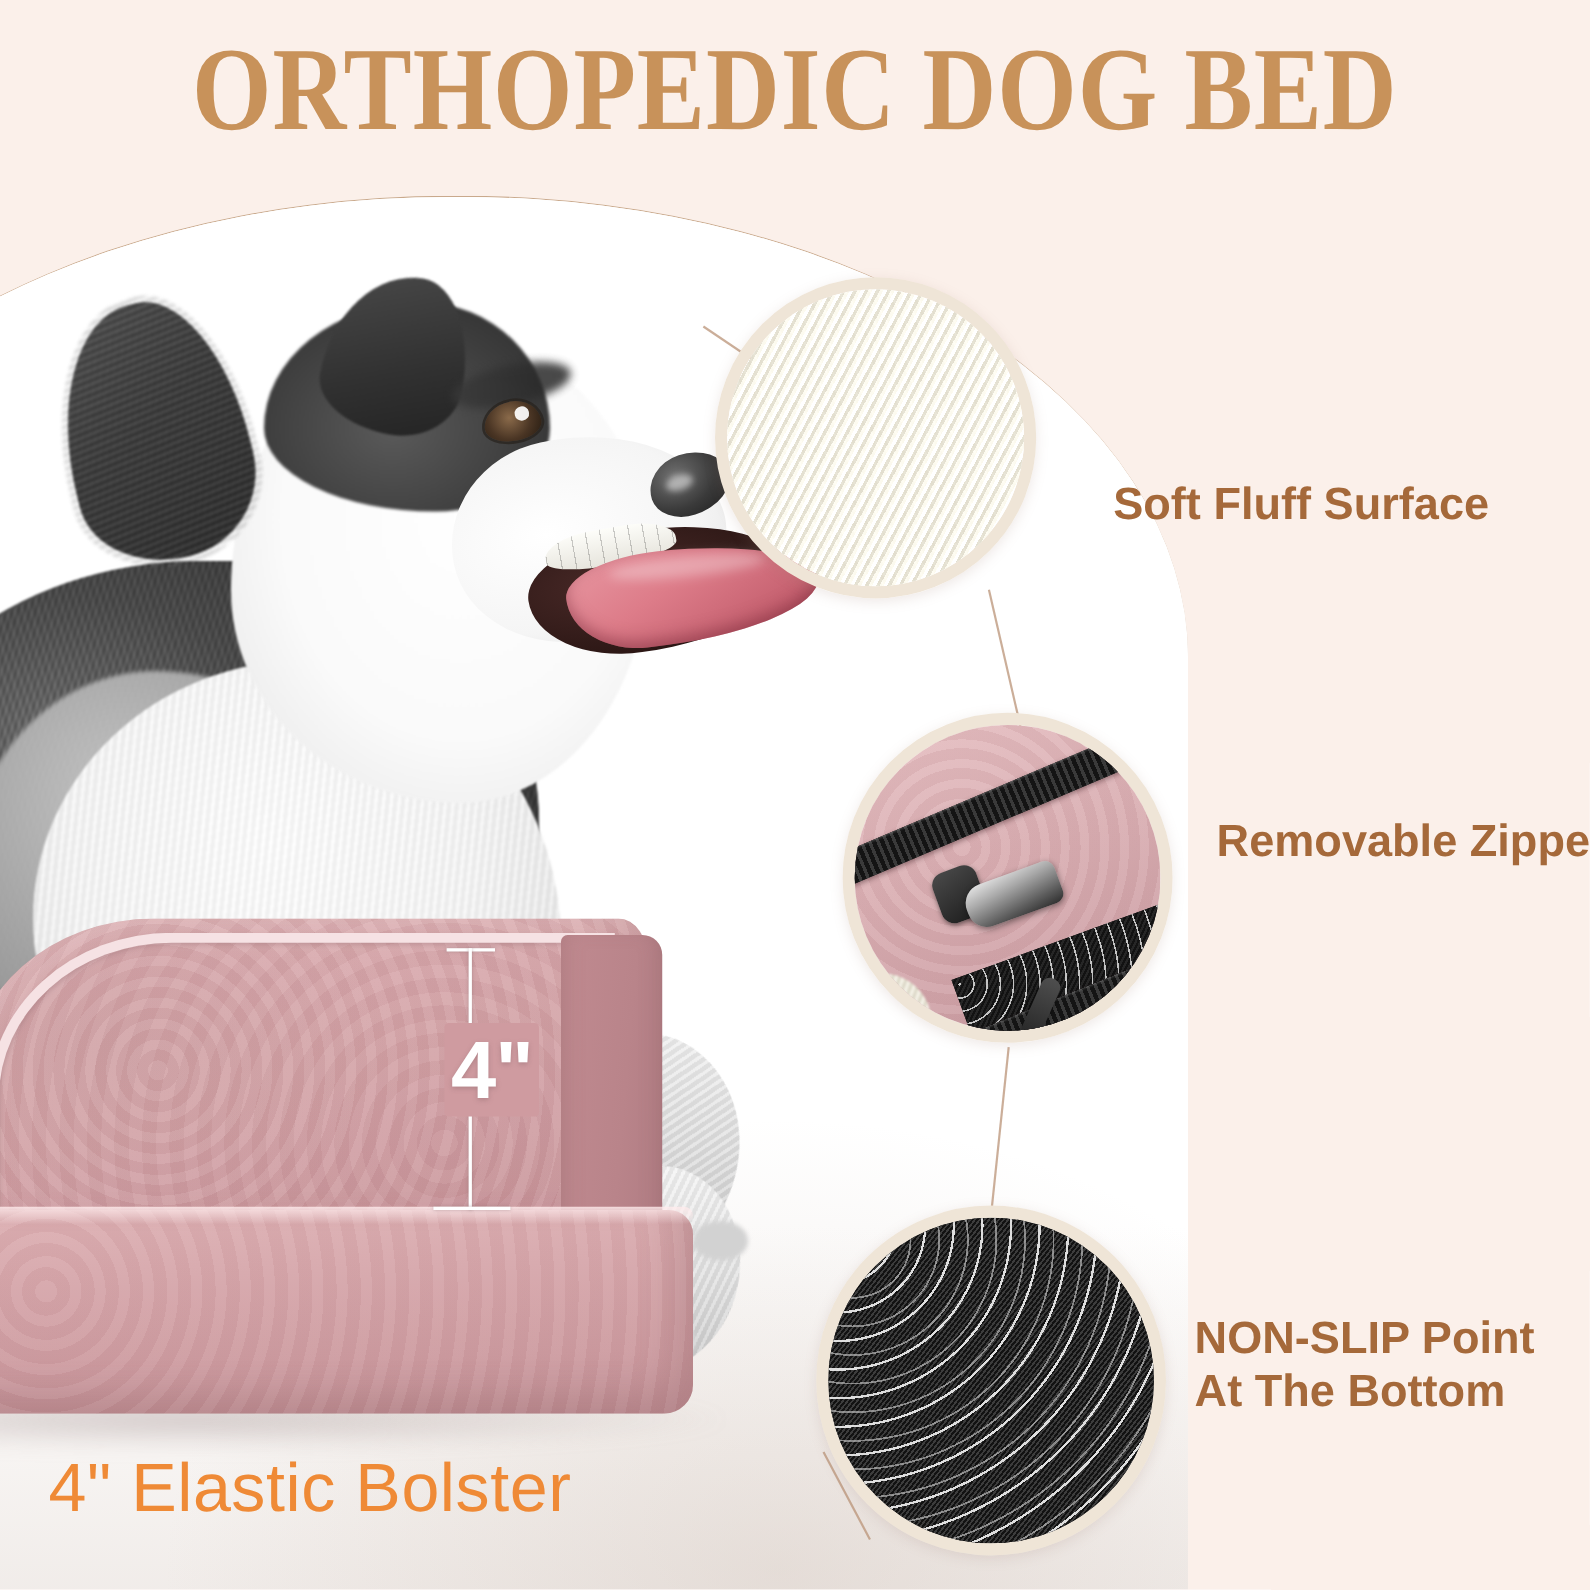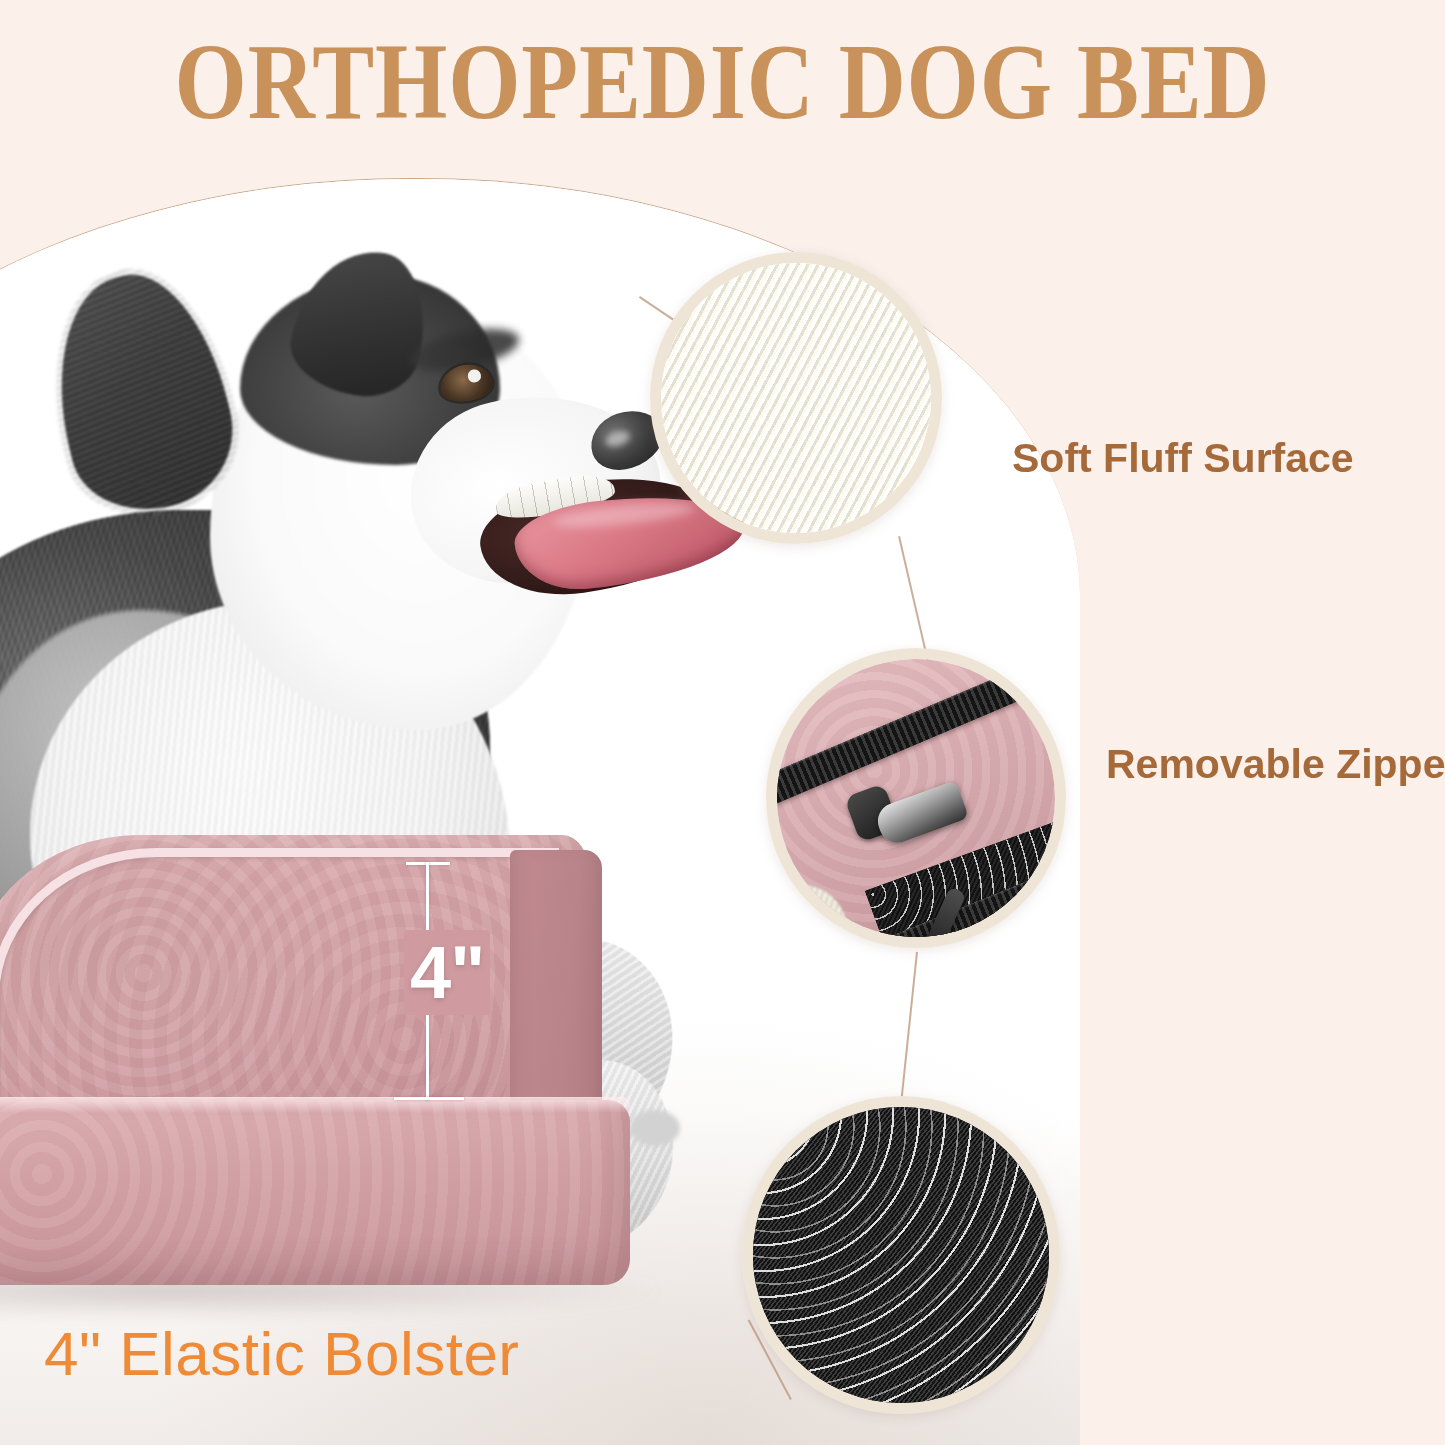--- a/index.html
+++ b/index.html
@@ -479,14 +479,18 @@
     <div id="zpull2"></div>
     <div id="zfluff"></div>
   </div>
   <div class="lbl" id="lbl-zip">
     <div class="h">Removable Zipper</div>
   </div>
 
   <div class="callout" id="c-slip">
     <div class="tex"></div>
   </div>
+  <div class="lbl" id="lbl-slip">
+    <div class="h">NON-SLIP Point</div>
+    <div class="h">At The Bottom</div>
+  </div>
 
 </div>
 
 </body></html>

